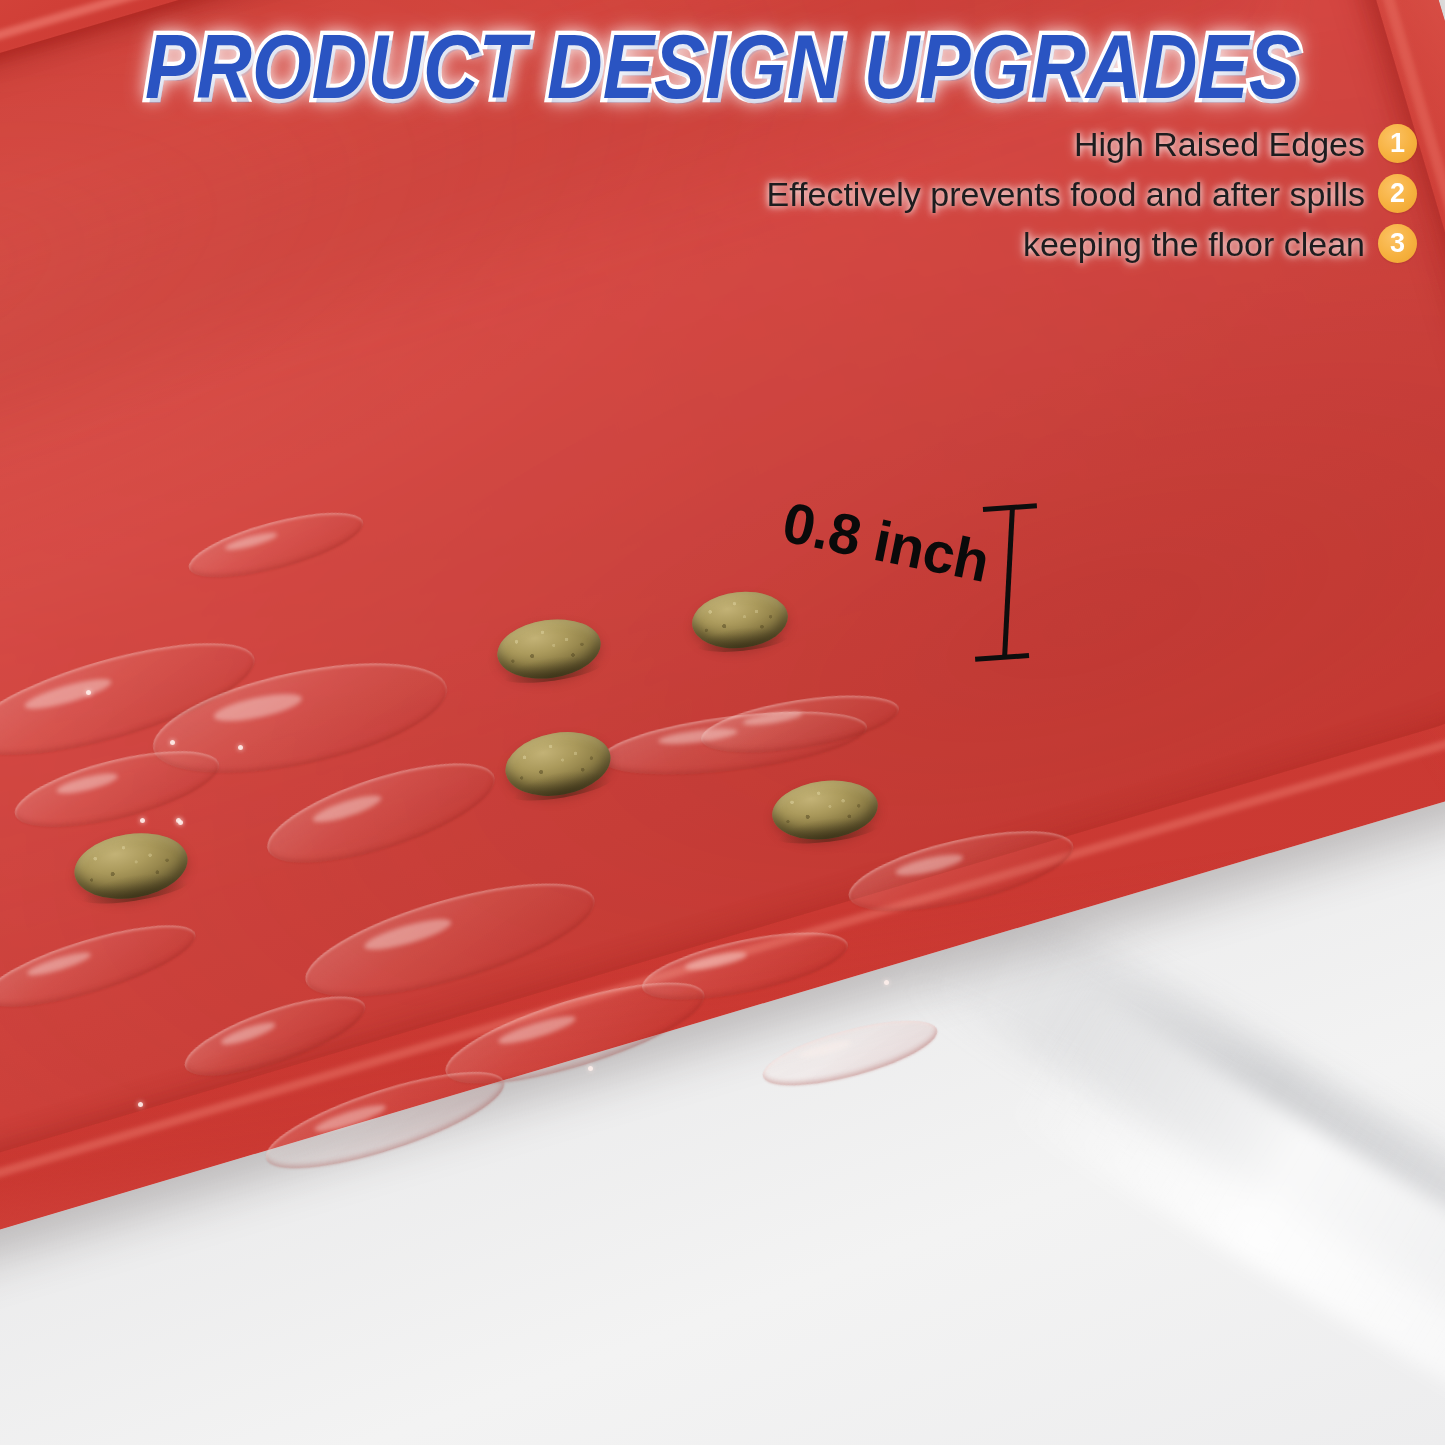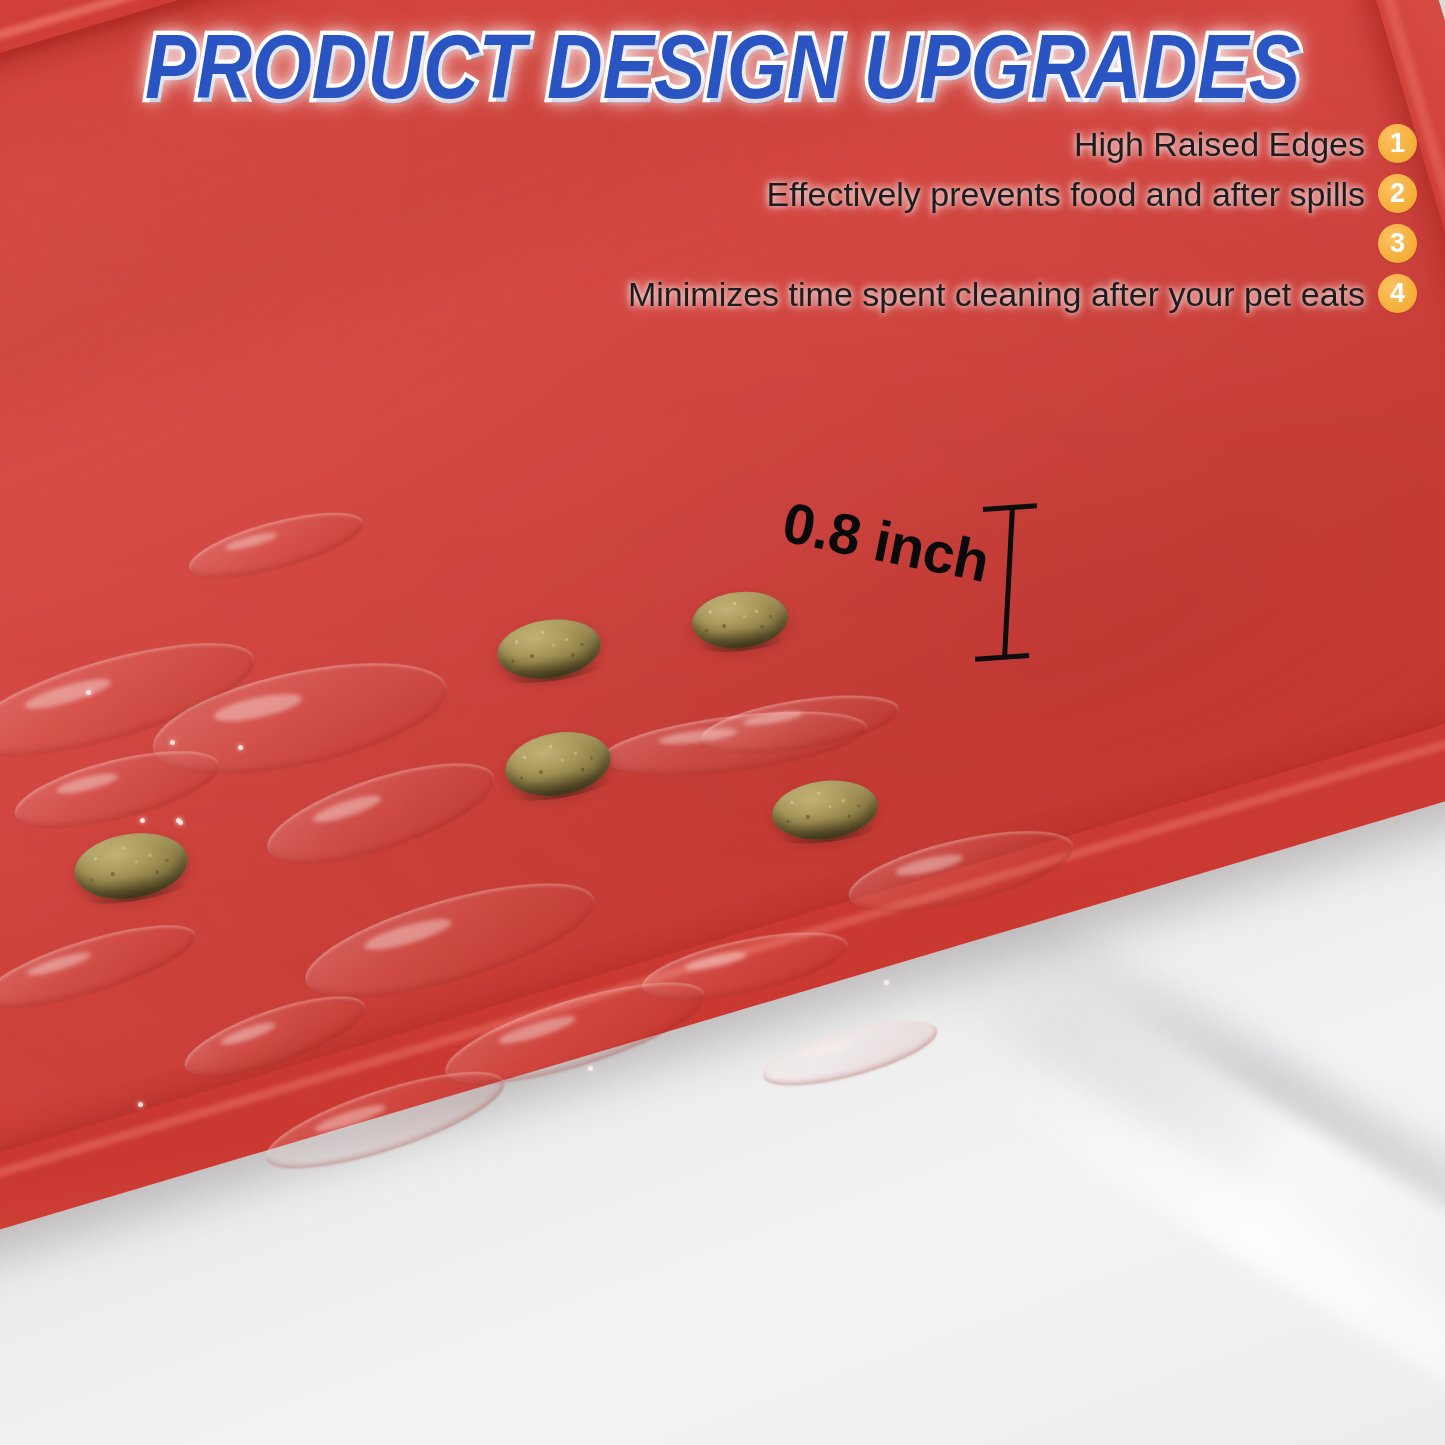--- a/index.html
+++ b/index.html
@@ -360,21 +360,18 @@
   <div class="features">
     <div class="feature-row">
       <span class="feature-text">High Raised Edges</span>
       <span class="badge">1</span>
     </div>
     <div class="feature-row">
       <span class="feature-text">Effectively prevents food and after spills</span>
       <span class="badge">2</span>
     </div>
     <div class="feature-row">
+      <span class="feature-text">keeping the floor clean</span>
       <span class="badge">3</span>
     </div>
-    <div class="feature-row">
-      <span class="feature-text">Minimizes time spent cleaning after your pet eats</span>
-      <span class="badge">4</span>
-    </div>
   </div>
 
 </div>
 
 </body></html>

